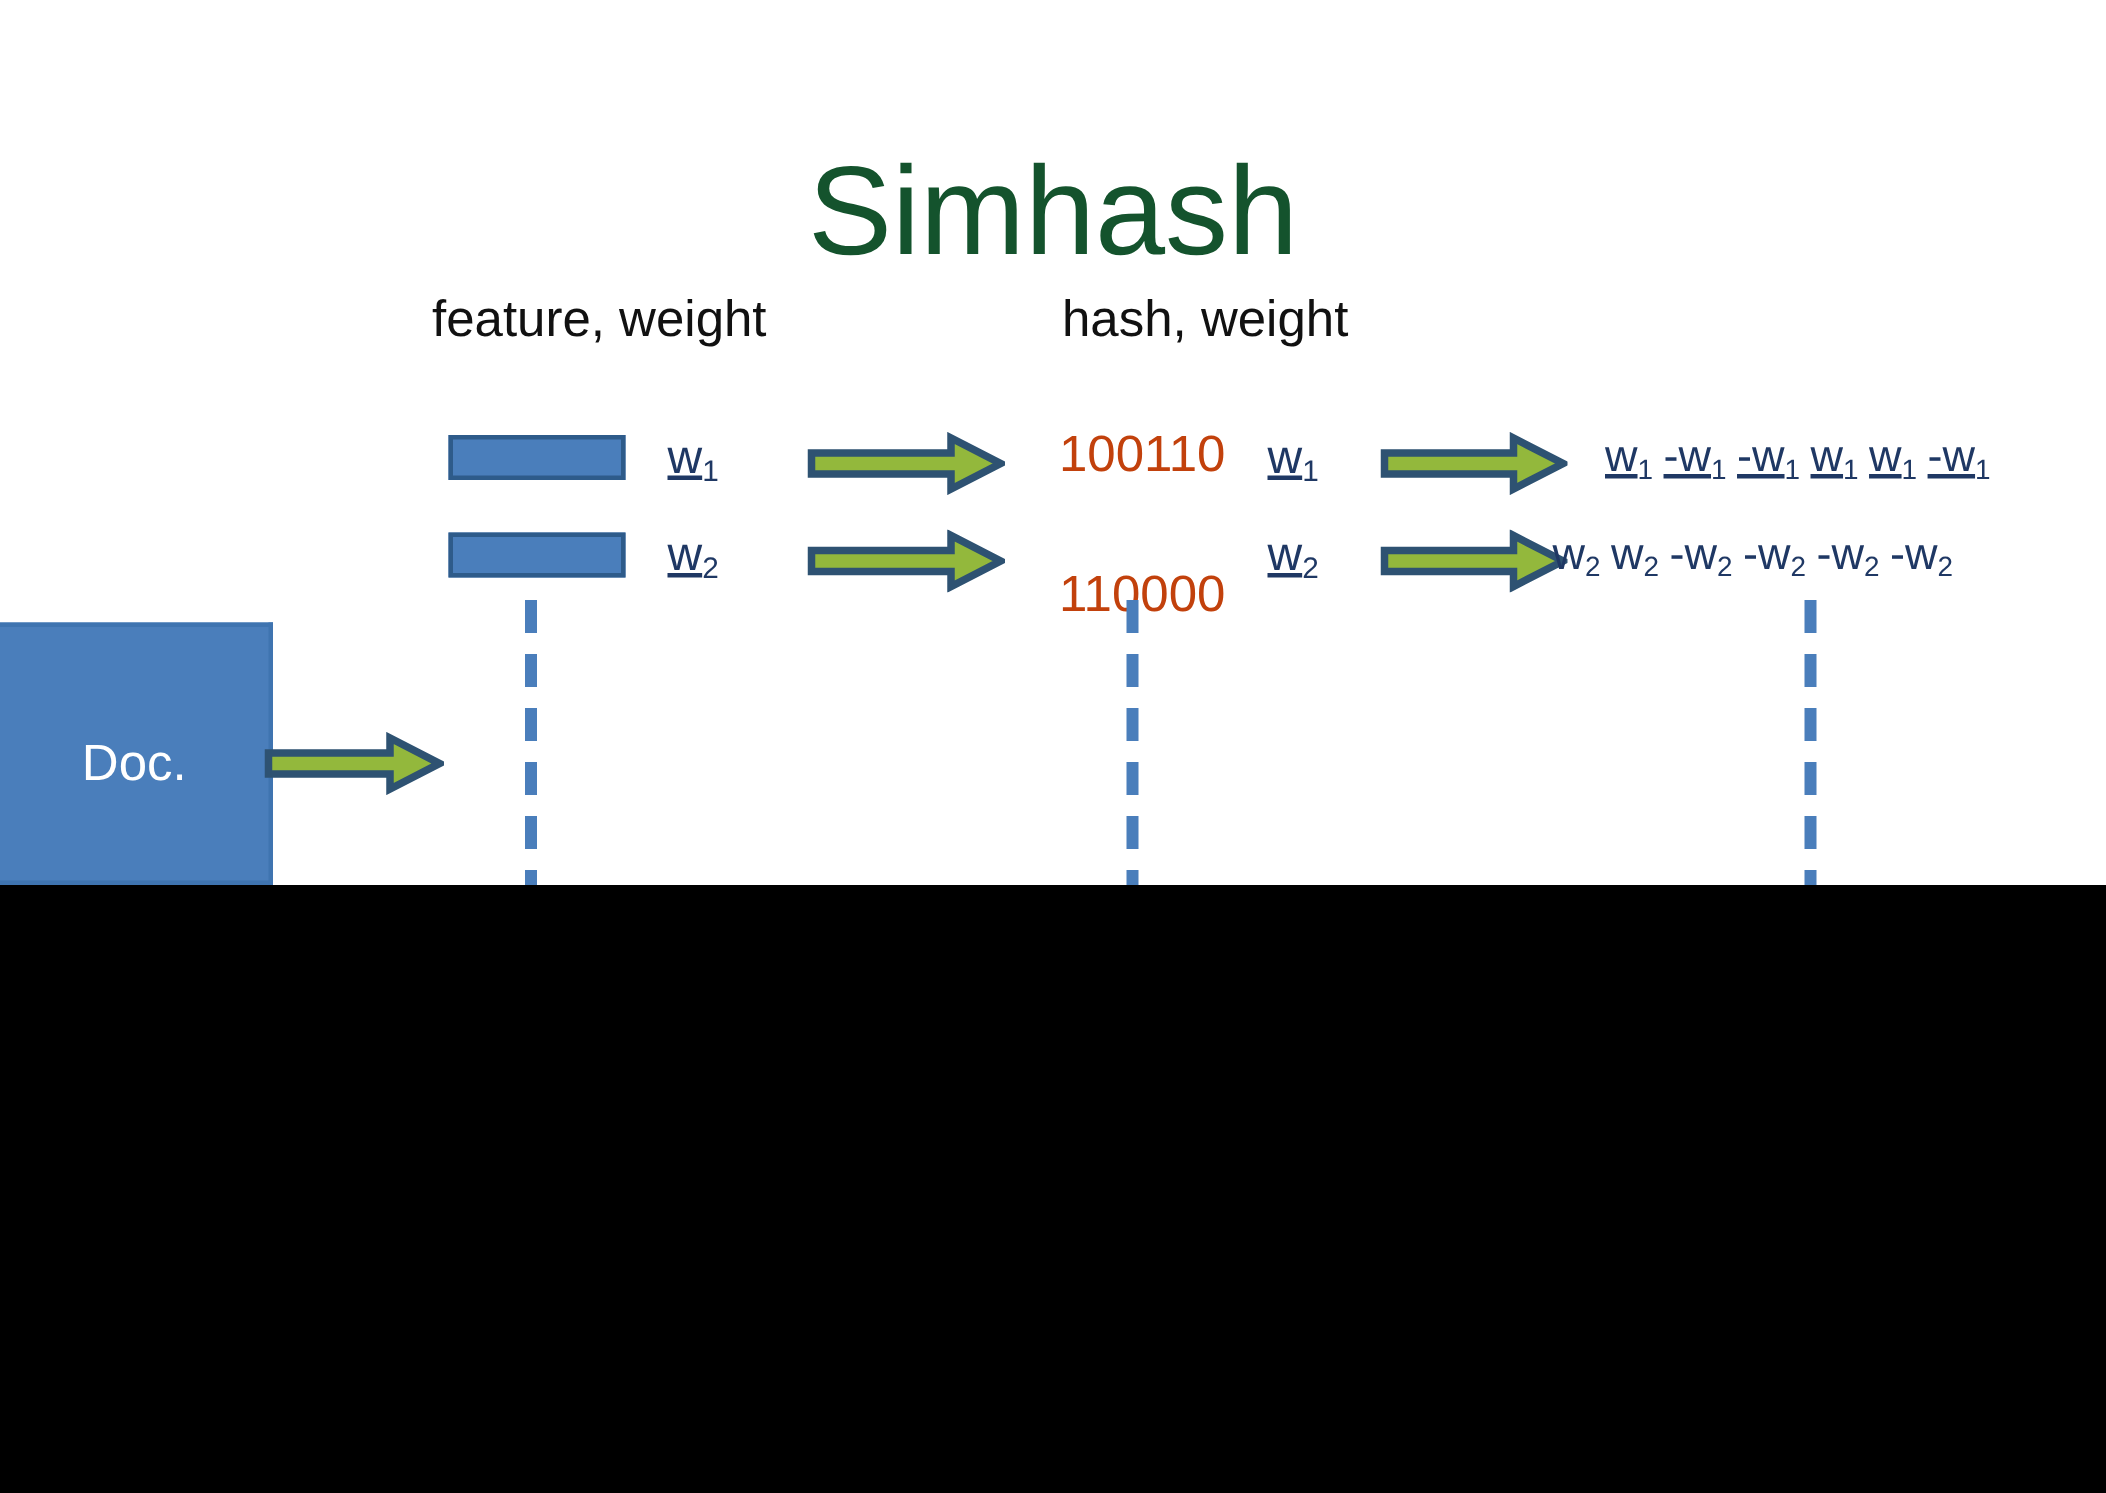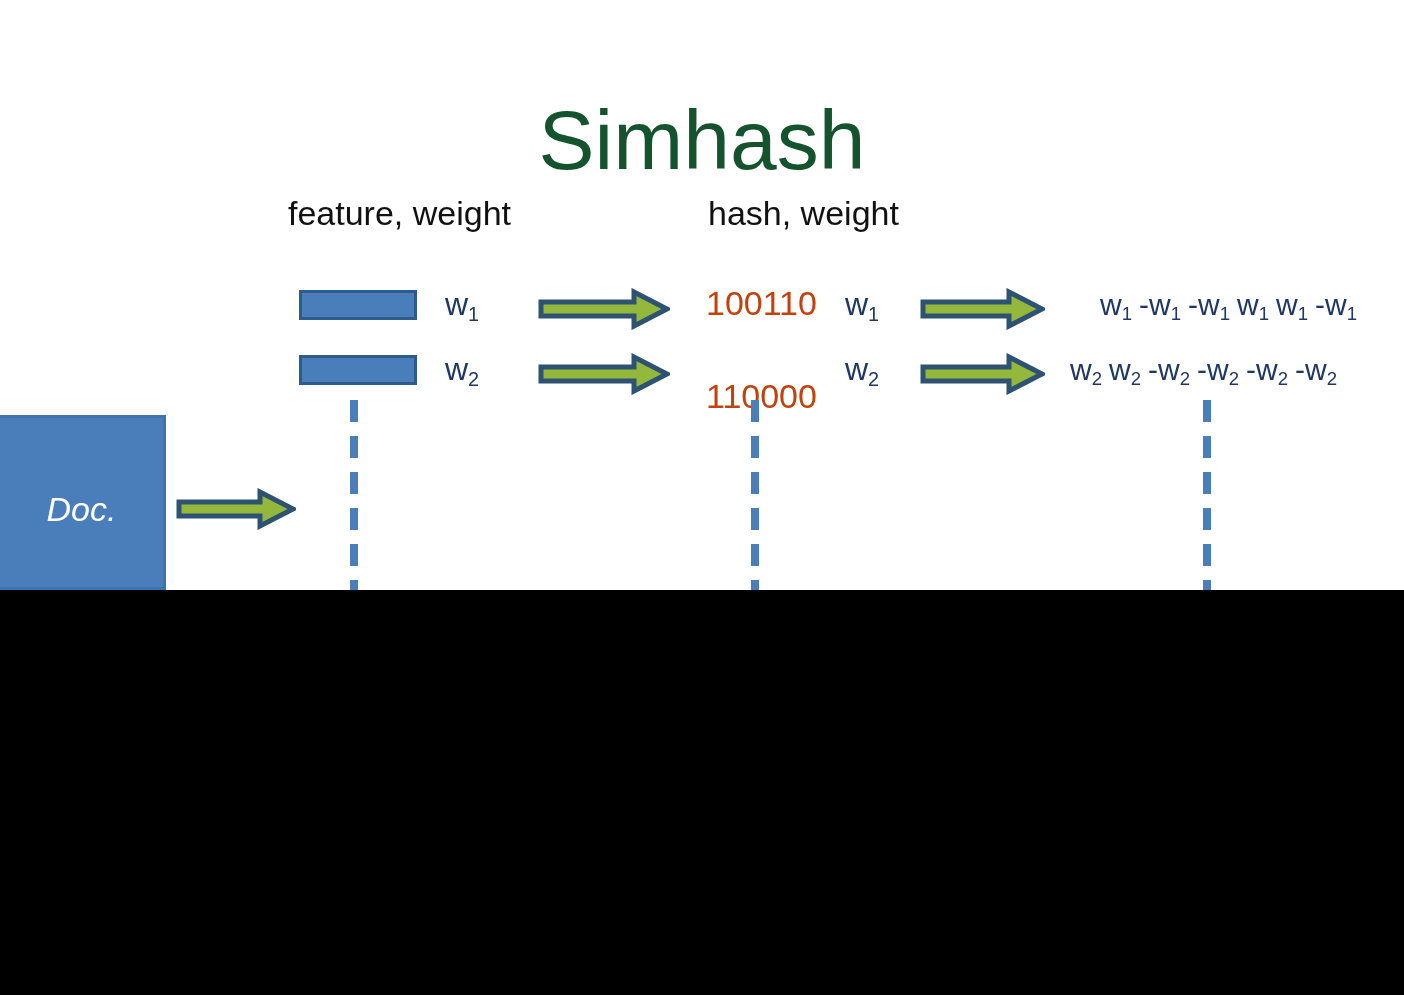--- a/index.html
+++ b/index.html
@@ -57,20 +57,21 @@
   .feature-bar.r1 { left: 299px; top: 290px; }
   .feature-bar.r2 { left: 299px; top: 355px; }
 
   
   .w-label {
     position: absolute;
     font-size: 32px;
     line-height: 36px;
     color: #1f3864;
     white-space: nowrap;
+    text-decoration: underline;
   }
   .w-label.b1 { left: 445px; top: 286px; }
   .w-label.b2 { left: 445px; top: 351px; }
   .w-label.h1 { left: 845px; top: 286px; }
   .w-label.h2 { left: 845px; top: 351px; }
   .w-label sub,
   .expr sub {
     font-size: 0.62em;
     vertical-align: -0.28em;
   }
@@ -87,36 +88,35 @@
   .hash-str.r2 { left: 706px; top: 349px; margin-top: 28px; }
 
   
   .expr {
     position: absolute;
     font-size: 30px;
     line-height: 34px;
     color: #1f3864;
     white-space: nowrap;
   }
-  .expr.r1 { left: 1100px; top: 288px; }
-  .expr.r2 { left: 1070px; top: 353px; }
+  .expr.r1 { left: 1070px; top: 288px; text-decoration: underline; }
+  .expr.r2 { left: 1035px; top: 353px; }
   .expr .term { margin-right: 7px; }
 
   
   .doc-box {
     position: absolute;
     left: 0px;
     top: 415px;
-    width: 166px;
+    width: 182px;
     height: 175px;
     background: #4a7ebb;
     border: 3px solid #3f74b0;
     border-left: none;
     box-sizing: border-box;
-    font-style: italic;
   }
   .doc-label {
     position: absolute;
     left: 0;
     top: 72px;
     width: 100%;
     text-align: center;
     font-size: 34px;
     line-height: 38px;
     color: #ffffff;

